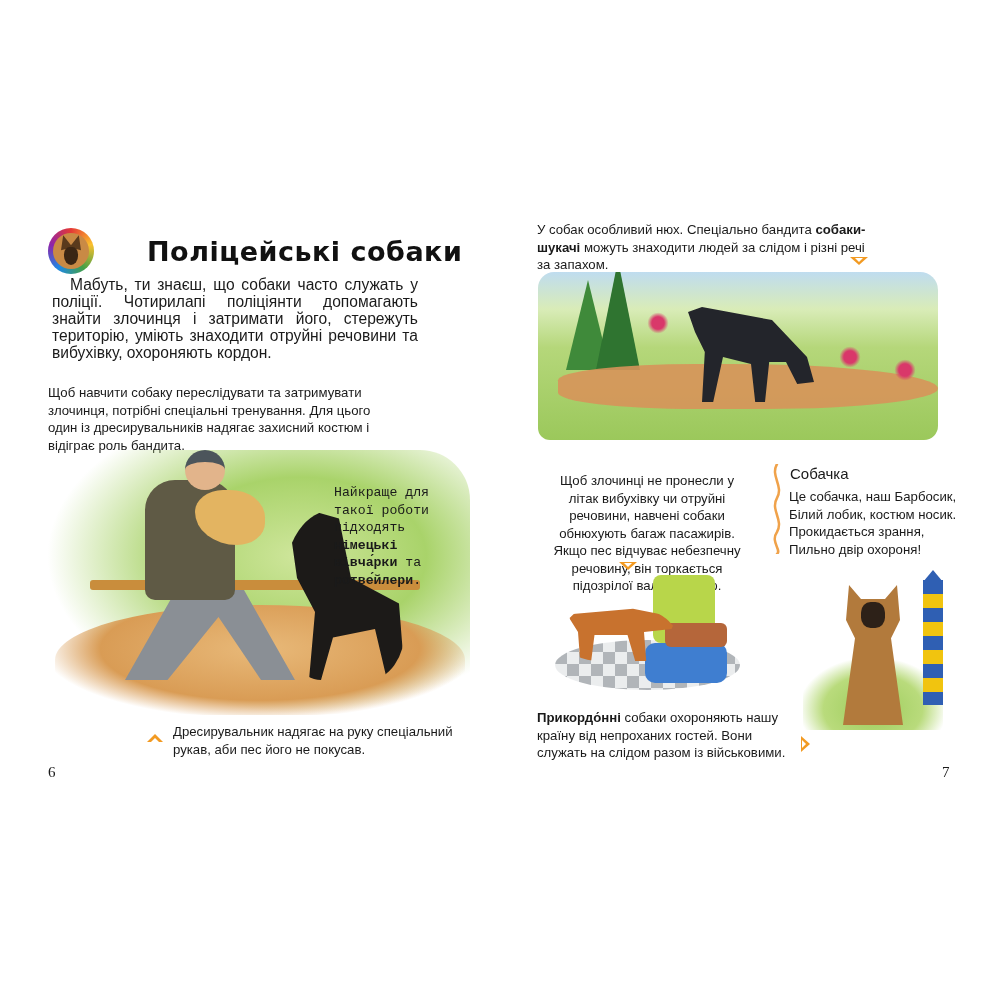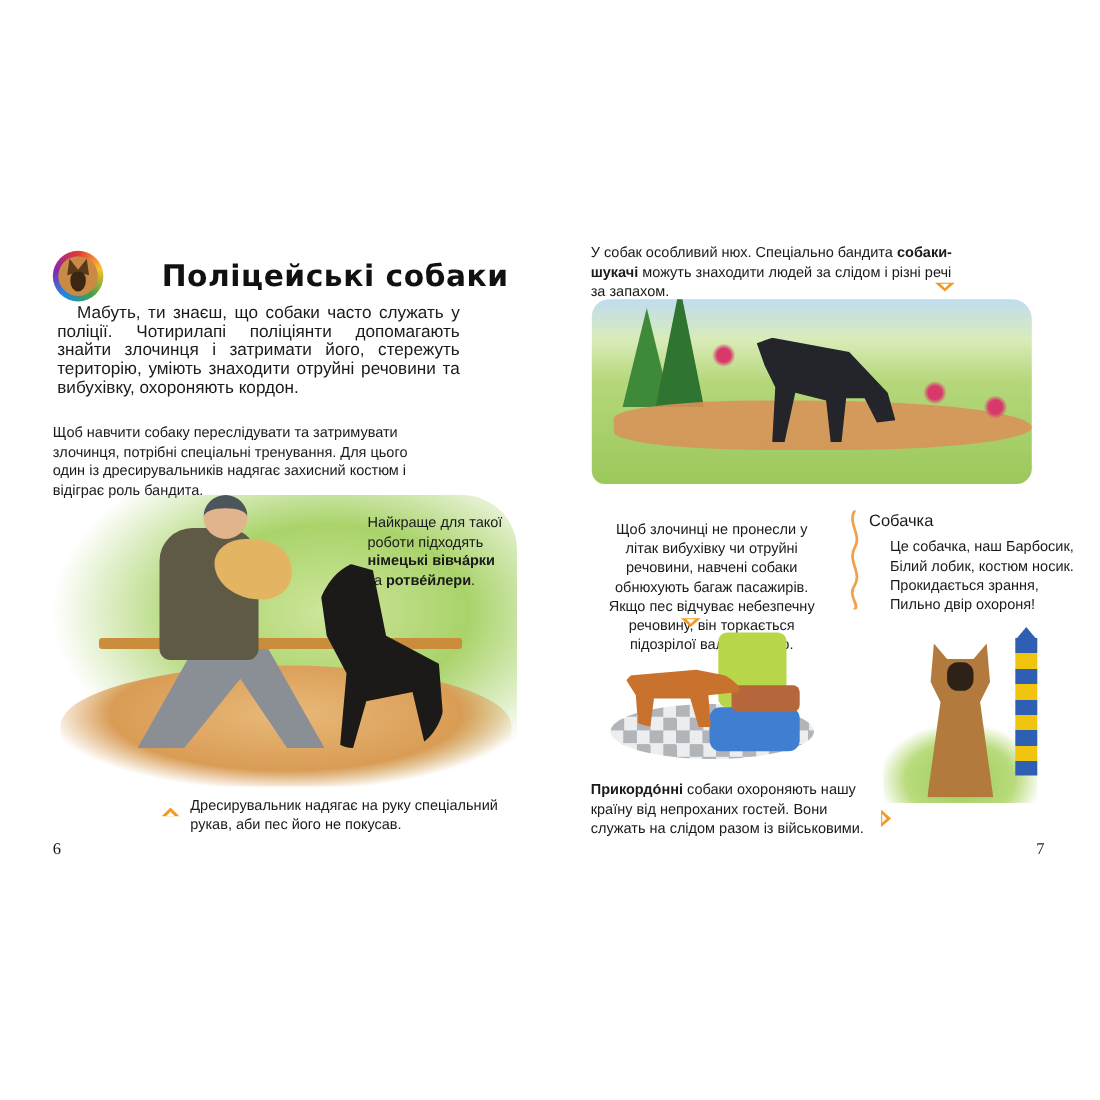--- a/index.html
+++ b/index.html
@@ -8,26 +8,26 @@
   .title-wrap { left:48px; top:228px; display:flex; align-items:center;gap:41px; }
   .title-icon { width:46px; height:46px; border-radius:50%; background:conic-gradient(#e53935,#fbc02d,#43a047,#1e88e5,#8e24aa,#e53935); display:flex; align-items:center; justify-content:center; }
   .title-icon-inner { width:36px; height:36px; border-radius:50%; background:#c98a45; position:relative; overflow:hidden; }
   .ear { position:absolute; width:0; height:0; border-left:6px solid transparent; border-right:6px solid transparent; border-bottom:14px solid #5a3a1c; top:2px; }
   .ear.l { left:6px; transform:rotate(-15deg);} .ear.r { right:6px; transform:rotate(15deg);}
   .snout { position:absolute; left:11px; top:14px; width:14px; height:18px; background:#3b2614; border-radius:40% 40% 50% 50%; }
   .title-text { font-family:"DejaVu Sans", sans-serif; font-weight:bold; font-size:27px; margin-left:12px; letter-spacing:0.5px; color:#111; }
   .intro { left:52px; top:276px; width:366px; font-size:15.6px; line-height:17px; text-align:justify; }
   .p-small { font-size:13.2px; line-height:17.5px; }
   .t1 { left:48px; top:384px; width:345px; }
-  .t2 { left:334px; top:466px; width:130px; }
+  .t2 { left:334px; top:484px; width:130px;font-family:Liberation Mono, monospace; }
   .t3 { left:173px; top:723px; width:300px; }
   .t4 { left:537px; top:221px; width:340px; }
   .t5 { left:547px; top:472px; width:200px; text-align:center; }
   .poem-title { left:790px; top:465px; font-size:15px; }
-  .poem { left:789px; top:488px; width:180px;margin-left:20px; }
+  .poem { left:789px; top:488px; width:180px; }
   .t6 { left:537px; top:709px; width:250px; }
   .pagenum { font-family:"Liberation Serif", serif; font-size:15px; top:764px; }
   .tri { width:0; height:0; }
   .tri-up { border-left:8px solid transparent; border-right:8px solid transparent; border-bottom:8px solid #f29a22; }
   .tri-down { border-left:9px solid transparent; border-right:9px solid transparent; border-top:8px solid #f29a22; }
   .tri-right { border-top:8px solid transparent; border-bottom:8px solid transparent; border-left:9px solid #f29a22; }
   .wave { left:770px; top:464px; width:14px; height:90px; }
   
   .ill { border-radius:14px; overflow:hidden; }
   .ill-training { left:45px; top:450px; width:425px; height:265px; border-radius:60px 50px 40px 80px; background:radial-gradient(ellipse at 60% 40%, #cfe69c 0%, #a9d36a 35%, rgba(255,255,255,0) 70%); }

